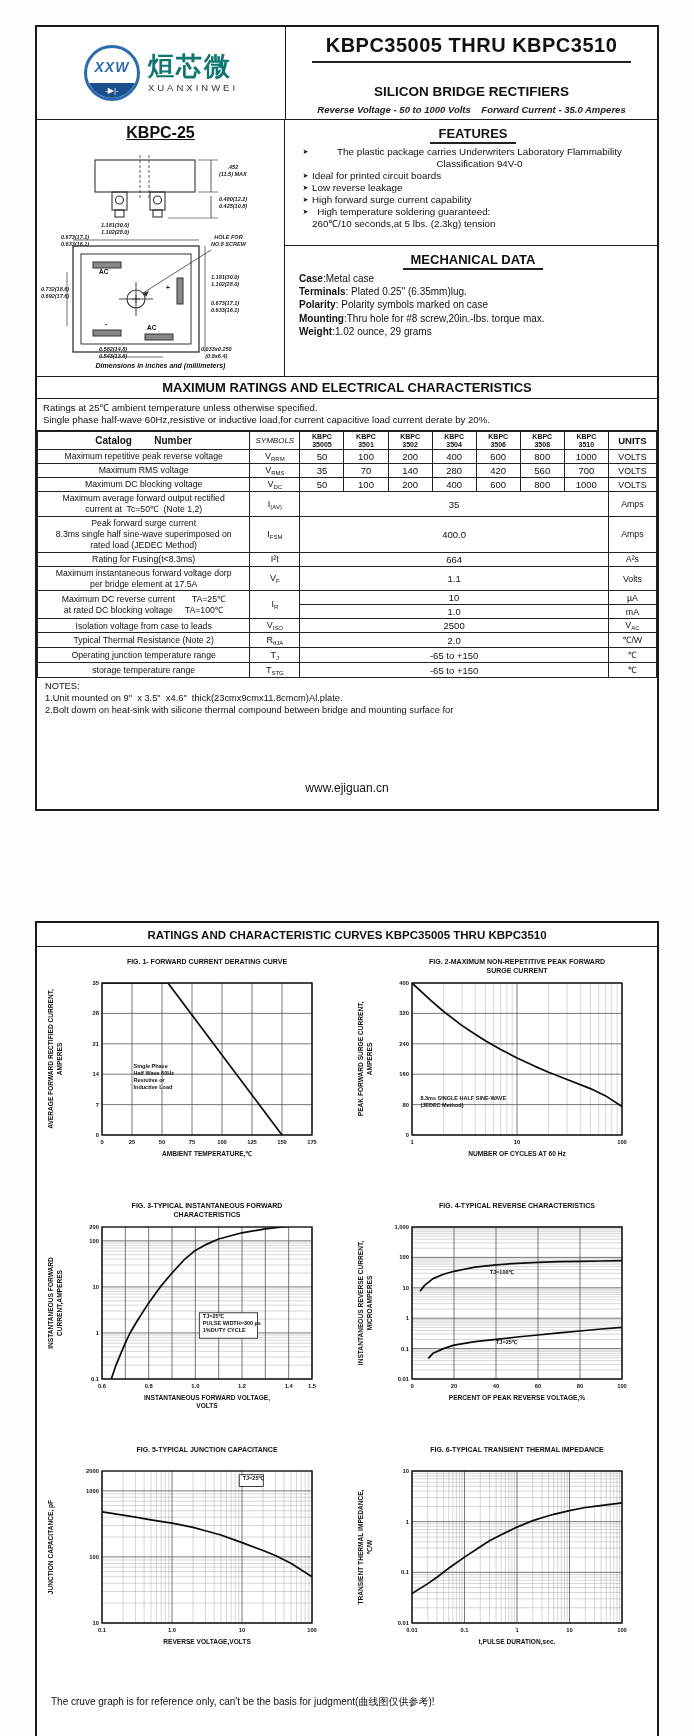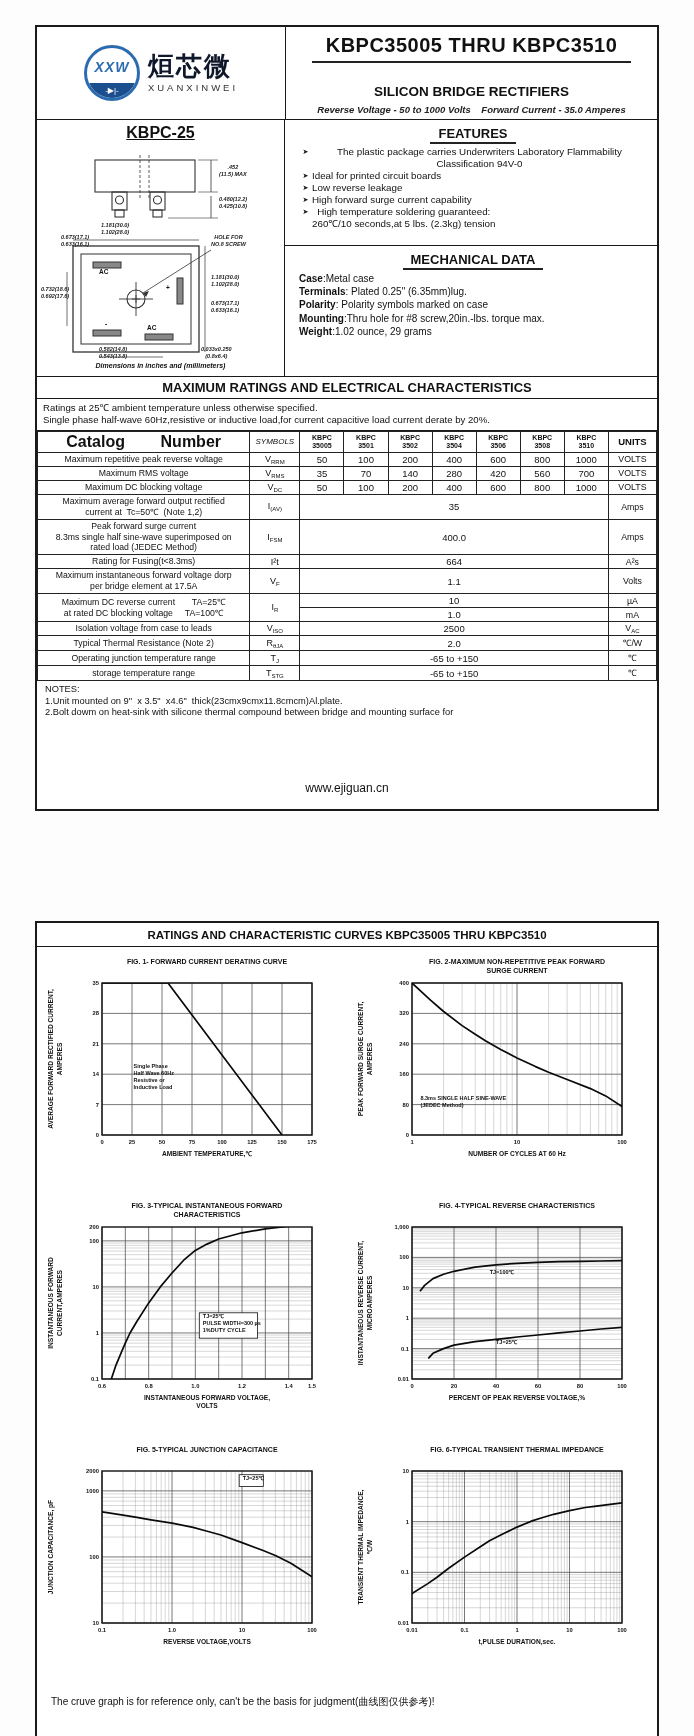--- a/index.html
+++ b/index.html
@@ -13,21 +13,21 @@
   #page2{margin:110px 35px 0 35px;width:624px;height:900px;position:relative;}
 
   
   .hdr{display:flex;border-bottom:1.5px solid #1a1a1a;height:92px;}
   .logo-cell{width:248px;border-right:1.5px solid #1a1a1a;display:flex;align-items:center;justify-content:center;gap:8px;}
   .logo-mark{width:50px;height:50px;border-radius:50%;border:3px solid #2b6cb0;position:relative;overflow:hidden;
     display:flex;align-items:center;justify-content:center;flex:0 0 auto;}
   .logo-xxw{color:#2b6cb0;font-weight:bold;font-style:italic;font-size:14px;margin-bottom:12px;letter-spacing:1px;}
   .logo-band{position:absolute;bottom:0;left:0;right:0;height:15px;background:#1b4e8c;color:#fff;
     display:flex;align-items:center;justify-content:center;font-size:8px;line-height:1;}
-  .logo-cn{font-size:26px;font-weight:bold;letter-spacing:2px;color:#0f172a;line-height:1.05;}
+  .logo-cn{font-size:26px;font-weight:bold;letter-spacing:2px;color:#0f766e;line-height:1.05;}
   .logo-en{font-size:9.5px;letter-spacing:3px;color:#333;margin-top:2px;}
   .title-cell{flex:1;display:flex;flex-direction:column;align-items:center;justify-content:center;padding:4px 6px 2px;}
   .pn-title{font-size:20px;font-weight:bold;letter-spacing:.5px;border-bottom:2px solid #222;padding:0 14px 4px;margin-bottom:21px;}
   .family{font-size:13.5px;font-weight:bold;margin-bottom:5px;}
   .tagline{font-size:9.5px;font-style:italic;font-weight:bold;color:#222;white-space:pre;}
 
   
   .content{display:flex;height:256px;border-bottom:1.5px solid #1a1a1a;}
   .pkg-col{width:248px;border-right:1.5px solid #1a1a1a;padding-top:4px;box-sizing:border-box;}
   .pkg-name{text-align:center;font-weight:bold;font-size:16px;text-decoration:underline;margin-bottom:12px;}
@@ -47,21 +47,21 @@
   .feat-text{white-space:pre-line;}
   .mech-block{padding:6px 10px 4px 14px;flex:1;}
   .mech-row{font-size:10px;line-height:1.32;}
   .mech-row b{font-weight:bold;}
 
   
   .band{border-bottom:1.5px solid #1a1a1a;text-align:center;font-size:13px;font-weight:bold;padding:3px 0;}
   .rnotes{font-size:9.6px;padding:3px 6px 4px;border-bottom:1.5px solid #1a1a1a;line-height:1.25;}
   table.ratings{border-collapse:collapse;width:100%;table-layout:fixed;}
   table.ratings th,table.ratings td{border:1px solid #222;padding:1px 2px;text-align:center;vertical-align:middle;}
-  th.c-cat{text-align:left;font-size:16px;white-space:pre;padding-left:4px;margin-left:36px;}
+  th.c-cat{text-align:left;font-size:10px;white-space:pre;padding-left:4px;margin-left:36px;}
   th.c-symh{font-size:8px;font-style:italic;font-weight:normal;}
   th.c-part{font-size:7px;line-height:1.1;}
   th.c-units{font-size:9.5px;}
   td.c-p{text-align:left;font-size:8.7px;line-height:1.25;padding-left:3px;}
   td.c-p div{white-space:pre;}
   td.c-s{font-size:9px;}
   td.c-v{font-size:9.5px;}
   td.c-u{font-size:8.8px;}
   .sub{font-size:6px;vertical-align:-2px;}
   .notes{font-size:9.3px;padding:3px 8px;line-height:1.25;}

